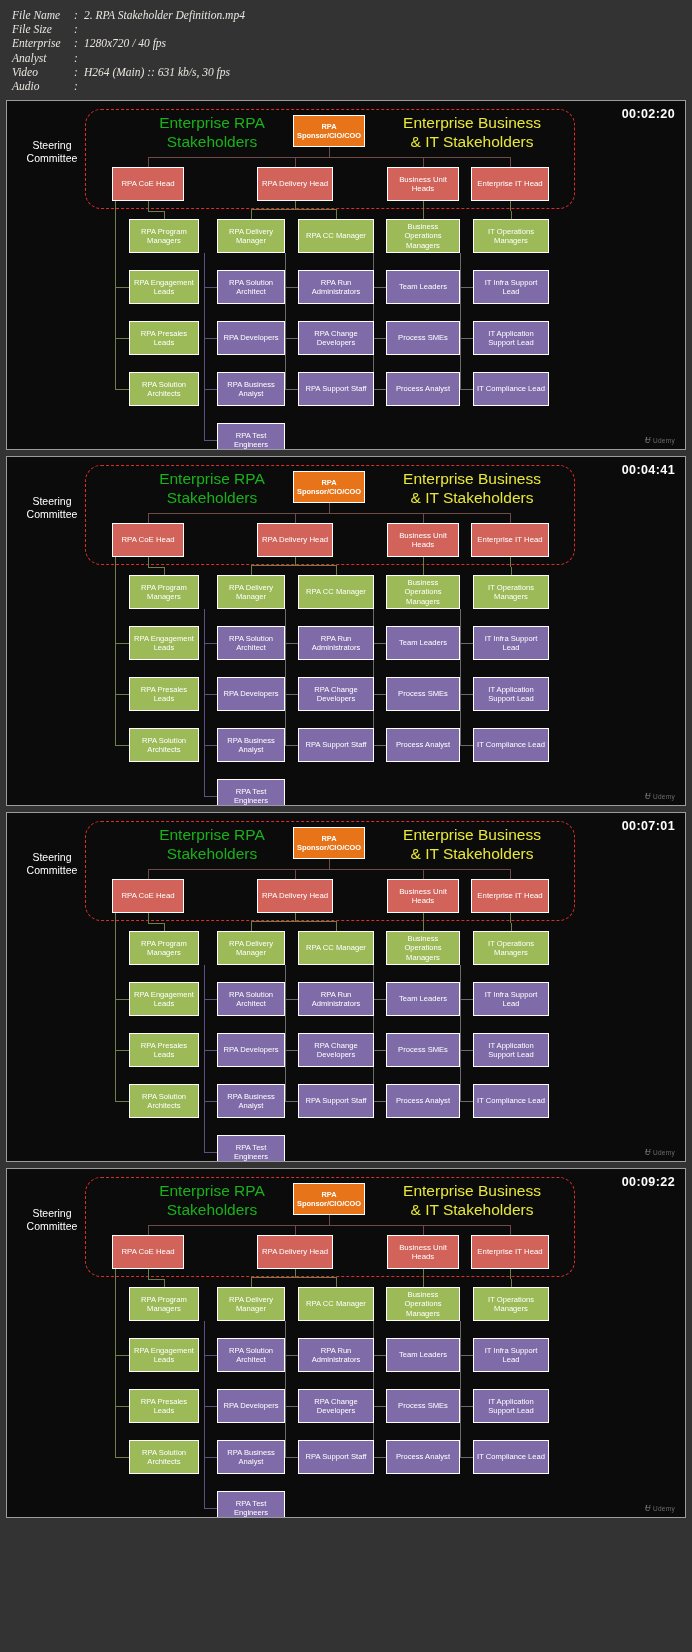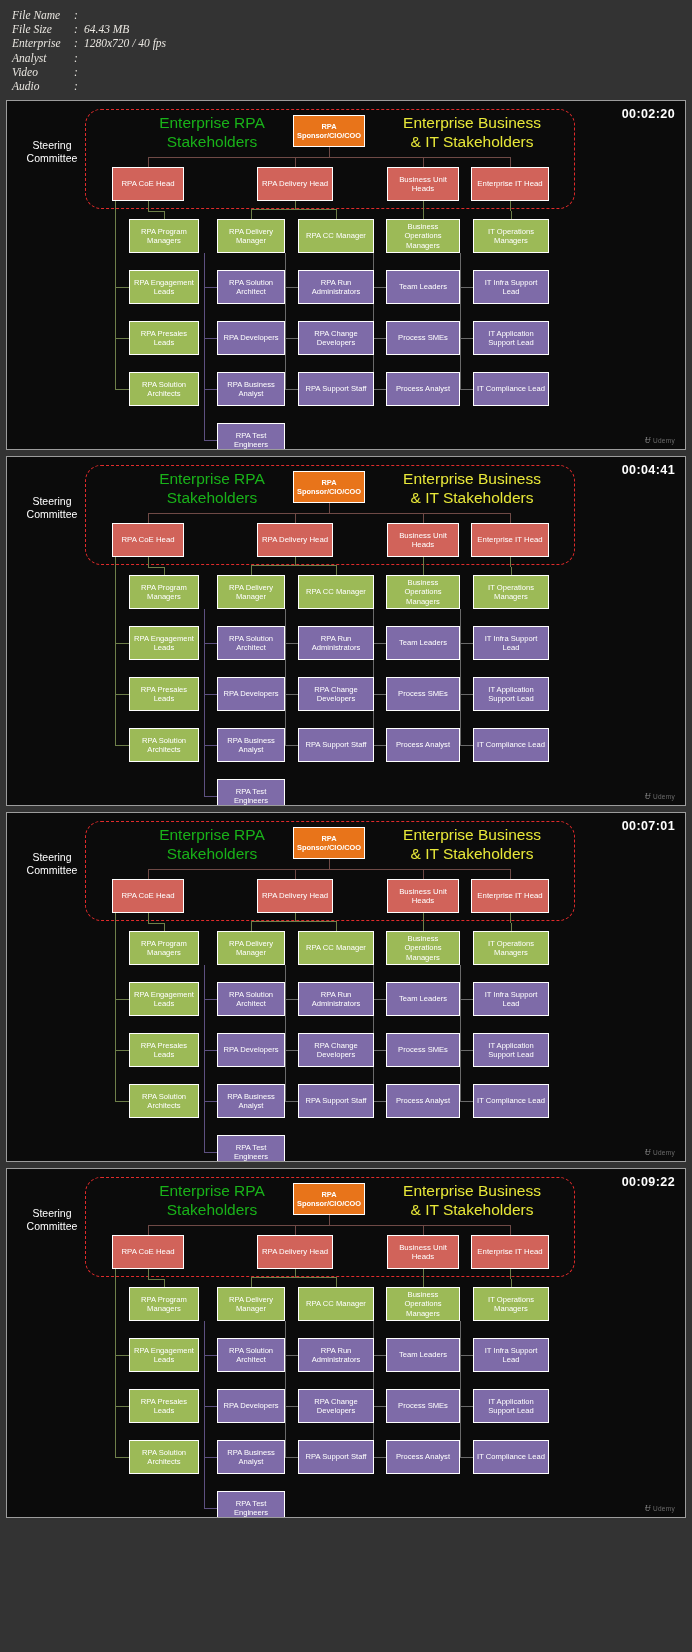--- a/index.html
+++ b/index.html
@@ -142,38 +142,39 @@
 </style>
 </head>
 <body>
 
 <div id="page">
 
   <div class="meta">
     <div class="meta-row">
       <span class="meta-label">File Name</span>
       <span class="meta-colon">:</span>
+      <span class="meta-value">2. RPA Stakeholder Definition.mp4</span>
     </div>
     <div class="meta-row">
       <span class="meta-label">File Size</span>
       <span class="meta-colon">:</span>
-      <span class="meta-value">64.43 MB</span>
     </div>
     <div class="meta-row">
       <span class="meta-label">Enterprise</span>
       <span class="meta-colon">:</span>
       <span class="meta-value">1280x720 / 40 fps</span>
     </div>
     <div class="meta-row">
       <span class="meta-label">Analyst</span>
       <span class="meta-colon">:</span>
     </div>
     <div class="meta-row">
       <span class="meta-label">Video</span>
       <span class="meta-colon">:</span>
+      <span class="meta-value">H264 (Main) :: 631 kb/s, 30 fps</span>
     </div>
     <div class="meta-row">
       <span class="meta-label">Audio</span>
       <span class="meta-colon">:</span>
     </div>
   </div>
 
   <div id="panels">
       <div class="panel" style="width: 680px; height: 350px;">
     <div class="panel-inner">

